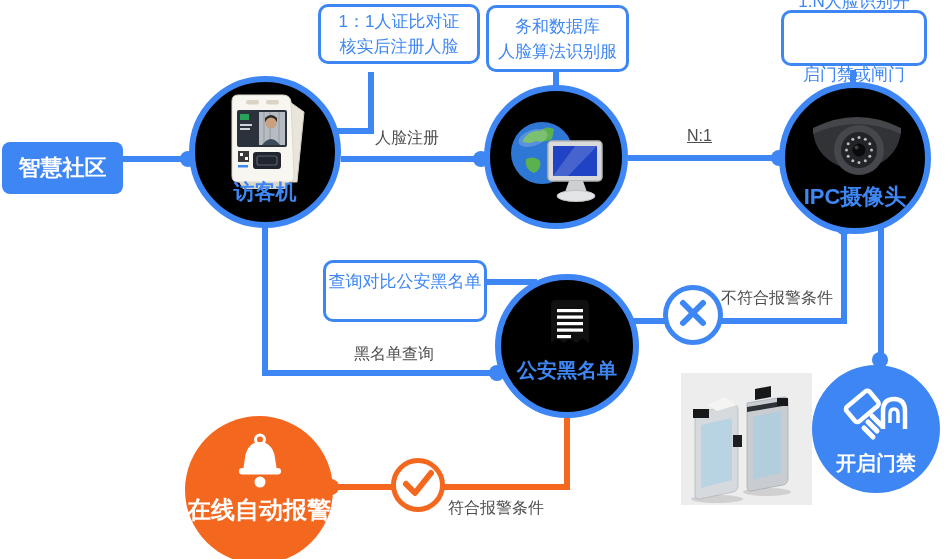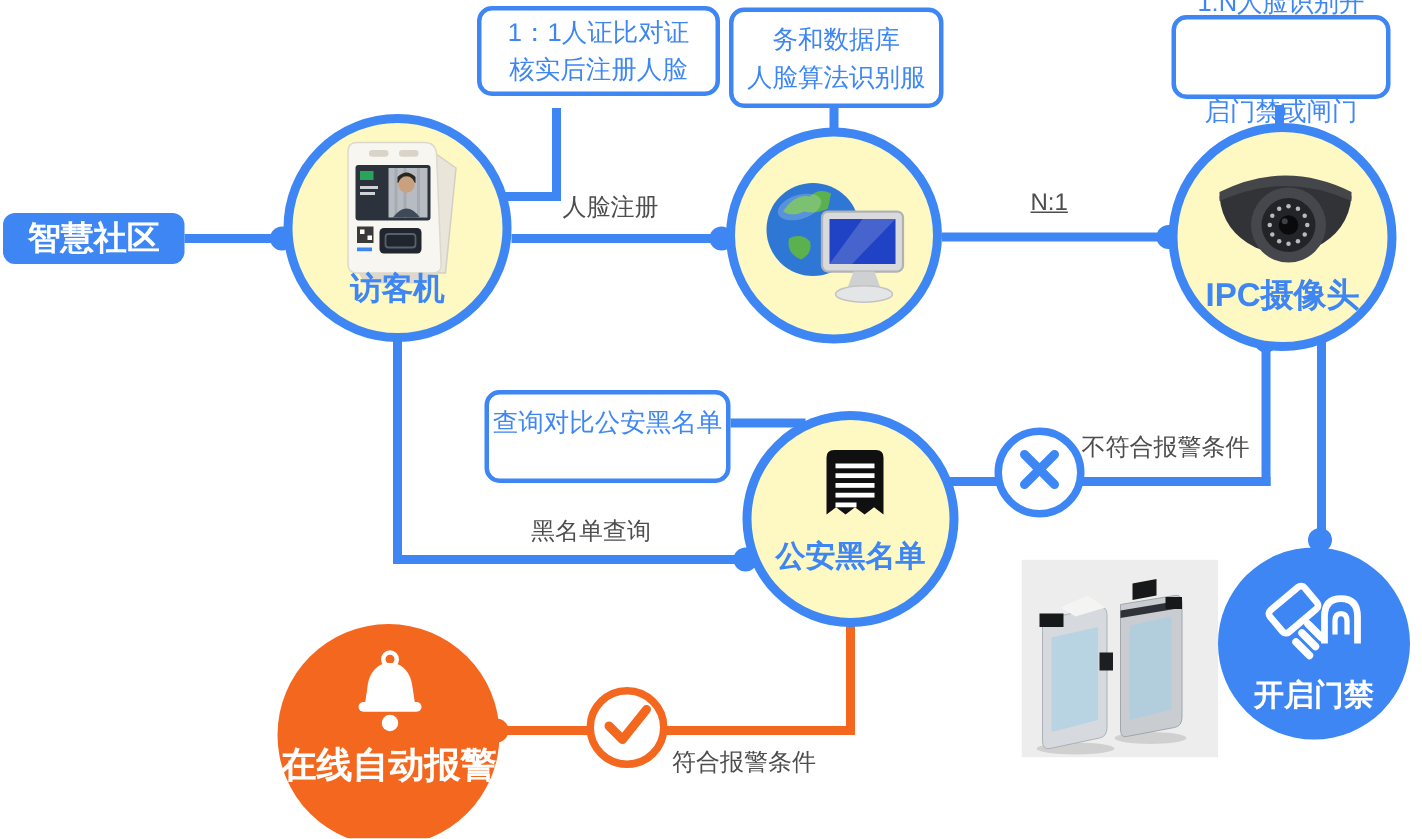--- a/index.html
+++ b/index.html
@@ -12,21 +12,21 @@
   .canvas{position:relative;width:948px;height:559px;background:#fff;overflow:hidden;}
 
   
   .hline{position:absolute;height:6px;background:var(--blue);z-index:1;}
   .vline{position:absolute;width:6px;background:var(--blue);z-index:1;}
   .hline.orange,.vline.orange{background:var(--orange);}
   .dot{position:absolute;width:16px;height:16px;border-radius:50%;background:var(--blue);z-index:2;}
   .dot.orange{background:var(--orange);}
 
   
-  .node{position:absolute;border-radius:50%;background:#fef9c3;border:6px solid var(--blue);box-sizing:border-box;z-index:3;}
+  .node{position:absolute;border-radius:50%;background:#000000;border:6px solid var(--blue);box-sizing:border-box;z-index:3;}
   .node.filled-orange{background:var(--orange);border:none;}
   .node.filled-blue{background:var(--blue);border:none;}
   .node-label{position:absolute;left:50%;transform:translateX(-50%);white-space:nowrap;font-weight:bold;color:var(--blue);z-index:4;}
   .node-label.white{color:#fff;}
   .node-icon{position:absolute;z-index:3;}
 
   
   .badge{position:absolute;border-radius:50%;background:#fff;box-sizing:border-box;z-index:3;display:flex;align-items:center;justify-content:center;}
   .badge.blue{border:5px solid var(--blue);}
   .badge.orange{border:5px solid var(--orange);}
@@ -77,21 +77,21 @@
   <div class="hline" style="left:262px;top:370px;width:233px;"></div>
   <div class="dot" style="left:489px;top:365px;"></div>
 
   <div class="vline" style="left:878px;top:227px;height:133px;"></div>
   <div class="dot" style="left:872px;top:352px;"></div>
 
   <div class="vline orange" style="left:564px;top:414px;height:76px;"></div>
   <div class="hline orange" style="left:330px;top:484px;width:240px;"></div>
   <div class="dot orange" style="left:323px;top:479px;"></div>
 
-  <div class="title-box" style="left:2px;top:142px;width:121px;height:34px;">
+  <div class="title-box" style="left:2px;top:142px;width:121px;height:52px;">
     <span>智慧社区</span>
   </div>
 
   <div class="callout" style="left:318px;top:4px;width:162px;height:60px;">
     <span>1：1人证比对证</span>
     <span>核实后注册人脸</span>
   </div>
 
   <div class="callout" style="left:486px;top:5px;width:143px;height:67px;">
     <span>务和数据库</span>

